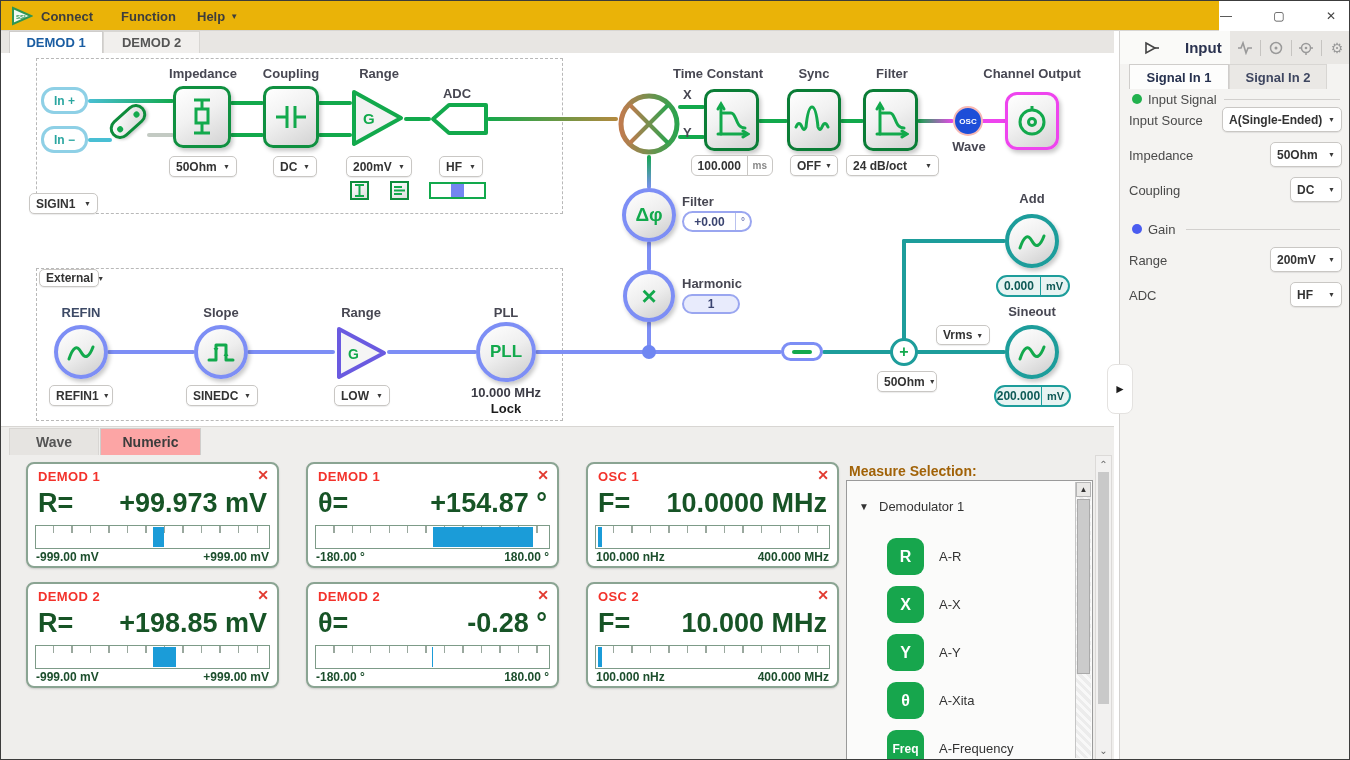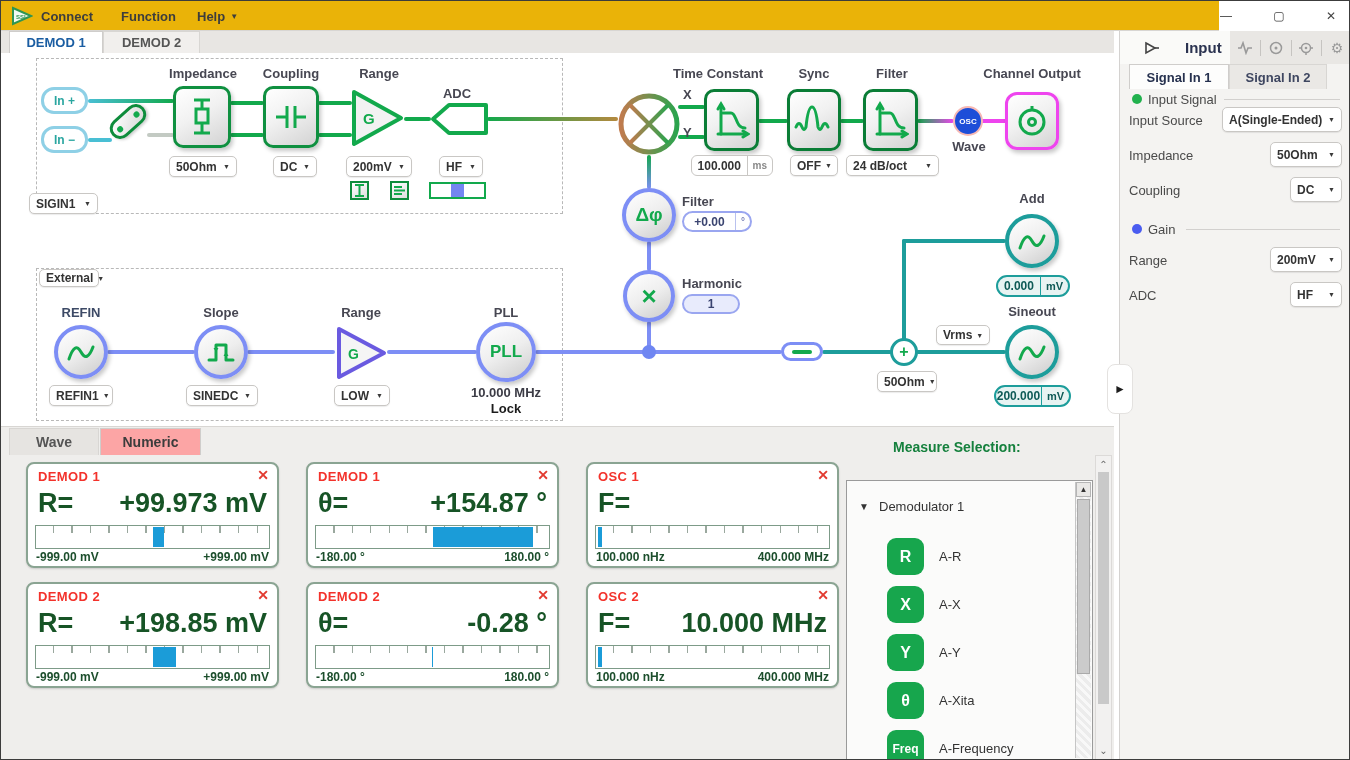--- a/index.html
+++ b/index.html
@@ -445,20 +445,21 @@
       <div class="meter">
           <span class="mbar" style="left: 50%; width: 43%;"></span>
         </div>
       <span class="mmin">-180.00 °</span>
       <span class="mmax">180.00 °</span>
     </div>
     <div class="card" style="left:585px;top:35px;">
       <span class="ctitle">OSC 1</span>
       <span class="cclose">✕</span>
       <span class="qty">F=</span>
+      <span class="cval">10.0000 MHz</span>
       <div class="meter">
           <span class="mbar" style="left: 0.7%; width: 2%;"></span>
         </div>
       <span class="mmin">100.000 nHz</span>
       <span class="mmax">400.000 MHz</span>
     </div>
 
     <div class="card" style="left:25px;top:155px;">
       <span class="ctitle">DEMOD 2</span>
       <span class="cclose">✕</span>
@@ -486,21 +487,21 @@
       <span class="cclose">✕</span>
       <span class="qty">F=</span>
       <span class="cval">10.000 MHz</span>
       <div class="meter">
           <span class="mbar" style="left: 0.7%; width: 2%;"></span>
         </div>
       <span class="mmin">100.000 nHz</span>
       <span class="mmax">400.000 MHz</span>
     </div>
 
-    <div class="abs" style="left:848px;top:12px;font-size:14px;font-weight:700;color:#15803d;margin-left:44px;">Measure Selection:</div>
+    <div class="abs" style="left:848px;top:36px;font-size:14px;font-weight:700;color:#a16207;">Measure Selection:</div>
     <div class="abs" style="left:845px;top:53px;width:247px;height:280px;background:#fbfbfa;border:1px solid #9a9a9a;overflow:hidden;">
       <span class="abs" style="left:12px;top:20px;font-size:10px;color:#333;">▼</span>
       <span class="mlabel" style="left:32px;top:18px;font-weight:400;">Demodulator 1</span>
 
       <div class="mbadge" style="left:40px;top:57px;">R</div>
       <span class="mlabel" style="left:92px;top:68px;">A-R</span>
       <div class="mbadge" style="left:40px;top:105px;">X</div>
       <span class="mlabel" style="left:92px;top:116px;">A-X</span>
       <div class="mbadge" style="left:40px;top:153px;">Y</div>
       <span class="mlabel" style="left:92px;top:164px;">A-Y</span>

